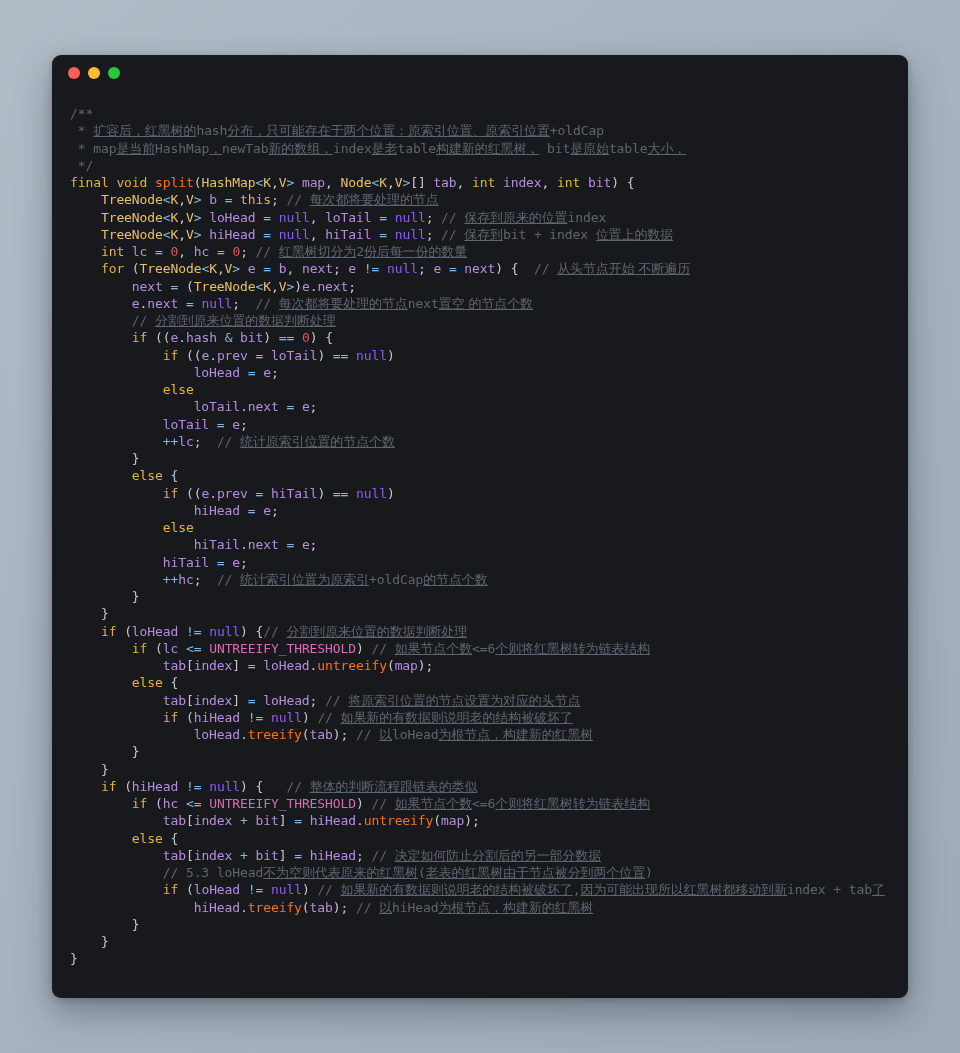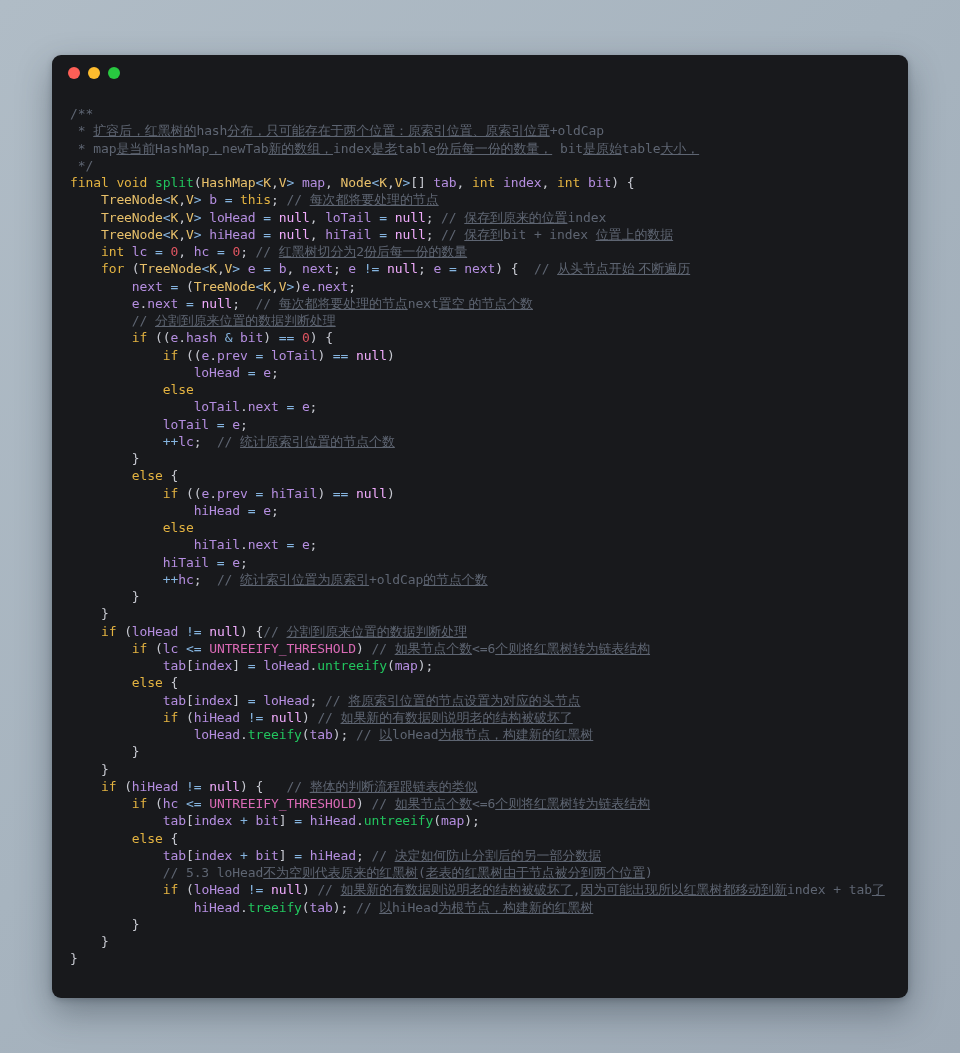--- a/index.html
+++ b/index.html
@@ -69,25 +69,25 @@
     color: #c7c9d1;
     white-space: pre-wrap;
     word-break: break-all;
     letter-spacing: -0.1px;
     -webkit-font-smoothing: antialiased;
   }
   
   .c  { color: #5e6572; }            
   .kw { color: #e3b341; }            
   .ty { color: #e8c06a; }            
-  .fn { color: #22c55e; text-align: center; }            
+  .fn { color: #f97316; text-align: center; }            
   .id { color: #b58ee0; }            
   .pa { color: #b58ee0; }            
   .op { color: #86b5e0; }            
-  .nl { color: #f0abfc; }            
+  .nl { color: #8b5cf6; }            
   .nu { color: #e05561; }            
   .cn { color: #d96ab5; text-align: right; }            
   .pn { color: #c7c9d1; }            
   .cjk { font-family: "DejaVu Sans", "Liberation Sans", sans-serif; text-decoration: underline; }
 </style>
 </head>
 <body>
 
 <div class="screenshot-root">
 
@@ -95,21 +95,21 @@
 
     <div class="titlebar">
       <span class="dot dot-close"></span>
       <span class="dot dot-min"></span>
       <span class="dot dot-max"></span>
     </div>
 
     <div class="code-body">
 <pre class="code"><span class="c">/**</span>
 <span class="c"> * <span class="cjk">扩容后，红黑树的</span>hash<span class="cjk">分布，只可能存在于两个位置：原索引位置、原索引位置</span>+oldCap</span>
-<span class="c"> * map<span class="cjk">是当前</span>HashMap<span class="cjk">，</span>newTab<span class="cjk">新的数组，</span>index<span class="cjk">是老</span>table<span class="cjk">份后每一份的数量，</span> bit<span class="cjk">是原始</span>table<span class="cjk">大小，</span></span>
+<span class="c"> * map<span class="cjk">是当前</span>HashMap<span class="cjk">，</span>newTab<span class="cjk">新的数组，</span>index<span class="cjk">是老</span>table<span class="cjk">构建新的红黑树，</span> bit<span class="cjk">是原始</span>table<span class="cjk">大小，</span></span>
 <span class="c"> */</span>
 <span class="kw">final</span> <span class="kw">void</span> <span class="fn">split</span><span class="pn">(</span><span class="ty">HashMap</span><span class="op">&lt;</span><span class="ty">K</span><span class="pn">,</span><span class="ty">V</span><span class="op">&gt;</span> <span class="pa">map</span><span class="pn">,</span> <span class="ty">Node</span><span class="op">&lt;</span><span class="ty">K</span><span class="pn">,</span><span class="ty">V</span><span class="op">&gt;</span><span class="pn">[]</span> <span class="pa">tab</span><span class="pn">,</span> <span class="kw">int</span> <span class="pa">index</span><span class="pn">,</span> <span class="kw">int</span> <span class="pa">bit</span><span class="pn">)</span> <span class="pn">{</span>
     <span class="ty">TreeNode</span><span class="op">&lt;</span><span class="ty">K</span><span class="pn">,</span><span class="ty">V</span><span class="op">&gt;</span> <span class="id">b</span> <span class="op">=</span> <span class="kw">this</span><span class="pn">;</span> <span class="c">// <span class="cjk">每次都将要处理的节点</span></span>
     <span class="ty">TreeNode</span><span class="op">&lt;</span><span class="ty">K</span><span class="pn">,</span><span class="ty">V</span><span class="op">&gt;</span> <span class="id">loHead</span> <span class="op">=</span> <span class="nl">null</span><span class="pn">,</span> <span class="id">loTail</span> <span class="op">=</span> <span class="nl">null</span><span class="pn">;</span> <span class="c">// <span class="cjk">保存到原来的位置</span>index</span>
     <span class="ty">TreeNode</span><span class="op">&lt;</span><span class="ty">K</span><span class="pn">,</span><span class="ty">V</span><span class="op">&gt;</span> <span class="id">hiHead</span> <span class="op">=</span> <span class="nl">null</span><span class="pn">,</span> <span class="id">hiTail</span> <span class="op">=</span> <span class="nl">null</span><span class="pn">;</span> <span class="c">// <span class="cjk">保存到</span>bit + index <span class="cjk">位置上的数据</span></span>
     <span class="kw">int</span> <span class="id">lc</span> <span class="op">=</span> <span class="nu">0</span><span class="pn">,</span> <span class="id">hc</span> <span class="op">=</span> <span class="nu">0</span><span class="pn">;</span> <span class="c">// <span class="cjk">红黑树切分为</span>2<span class="cjk">份后每一份的数量</span></span>
     <span class="kw">for</span> <span class="pn">(</span><span class="ty">TreeNode</span><span class="op">&lt;</span><span class="ty">K</span><span class="pn">,</span><span class="ty">V</span><span class="op">&gt;</span> <span class="id">e</span> <span class="op">=</span> <span class="id">b</span><span class="pn">,</span> <span class="id">next</span><span class="pn">;</span> <span class="id">e</span> <span class="op">!=</span> <span class="nl">null</span><span class="pn">;</span> <span class="id">e</span> <span class="op">=</span> <span class="id">next</span><span class="pn">)</span> <span class="pn">{</span>  <span class="c">// <span class="cjk">从头节点开始 不断遍历</span></span>
         <span class="id">next</span> <span class="op">=</span> <span class="pn">(</span><span class="ty">TreeNode</span><span class="op">&lt;</span><span class="ty">K</span><span class="pn">,</span><span class="ty">V</span><span class="op">&gt;</span><span class="pn">)</span><span class="id">e</span><span class="pn">.</span><span class="id">next</span><span class="pn">;</span>
         <span class="id">e</span><span class="pn">.</span><span class="id">next</span> <span class="op">=</span> <span class="nl">null</span><span class="pn">;</span>  <span class="c">// <span class="cjk">每次都将要处理的节点</span>next<span class="cjk">置空 的节点个数</span></span>
         <span class="c">// <span class="cjk">分割到原来位置的数据判断处理</span></span>

